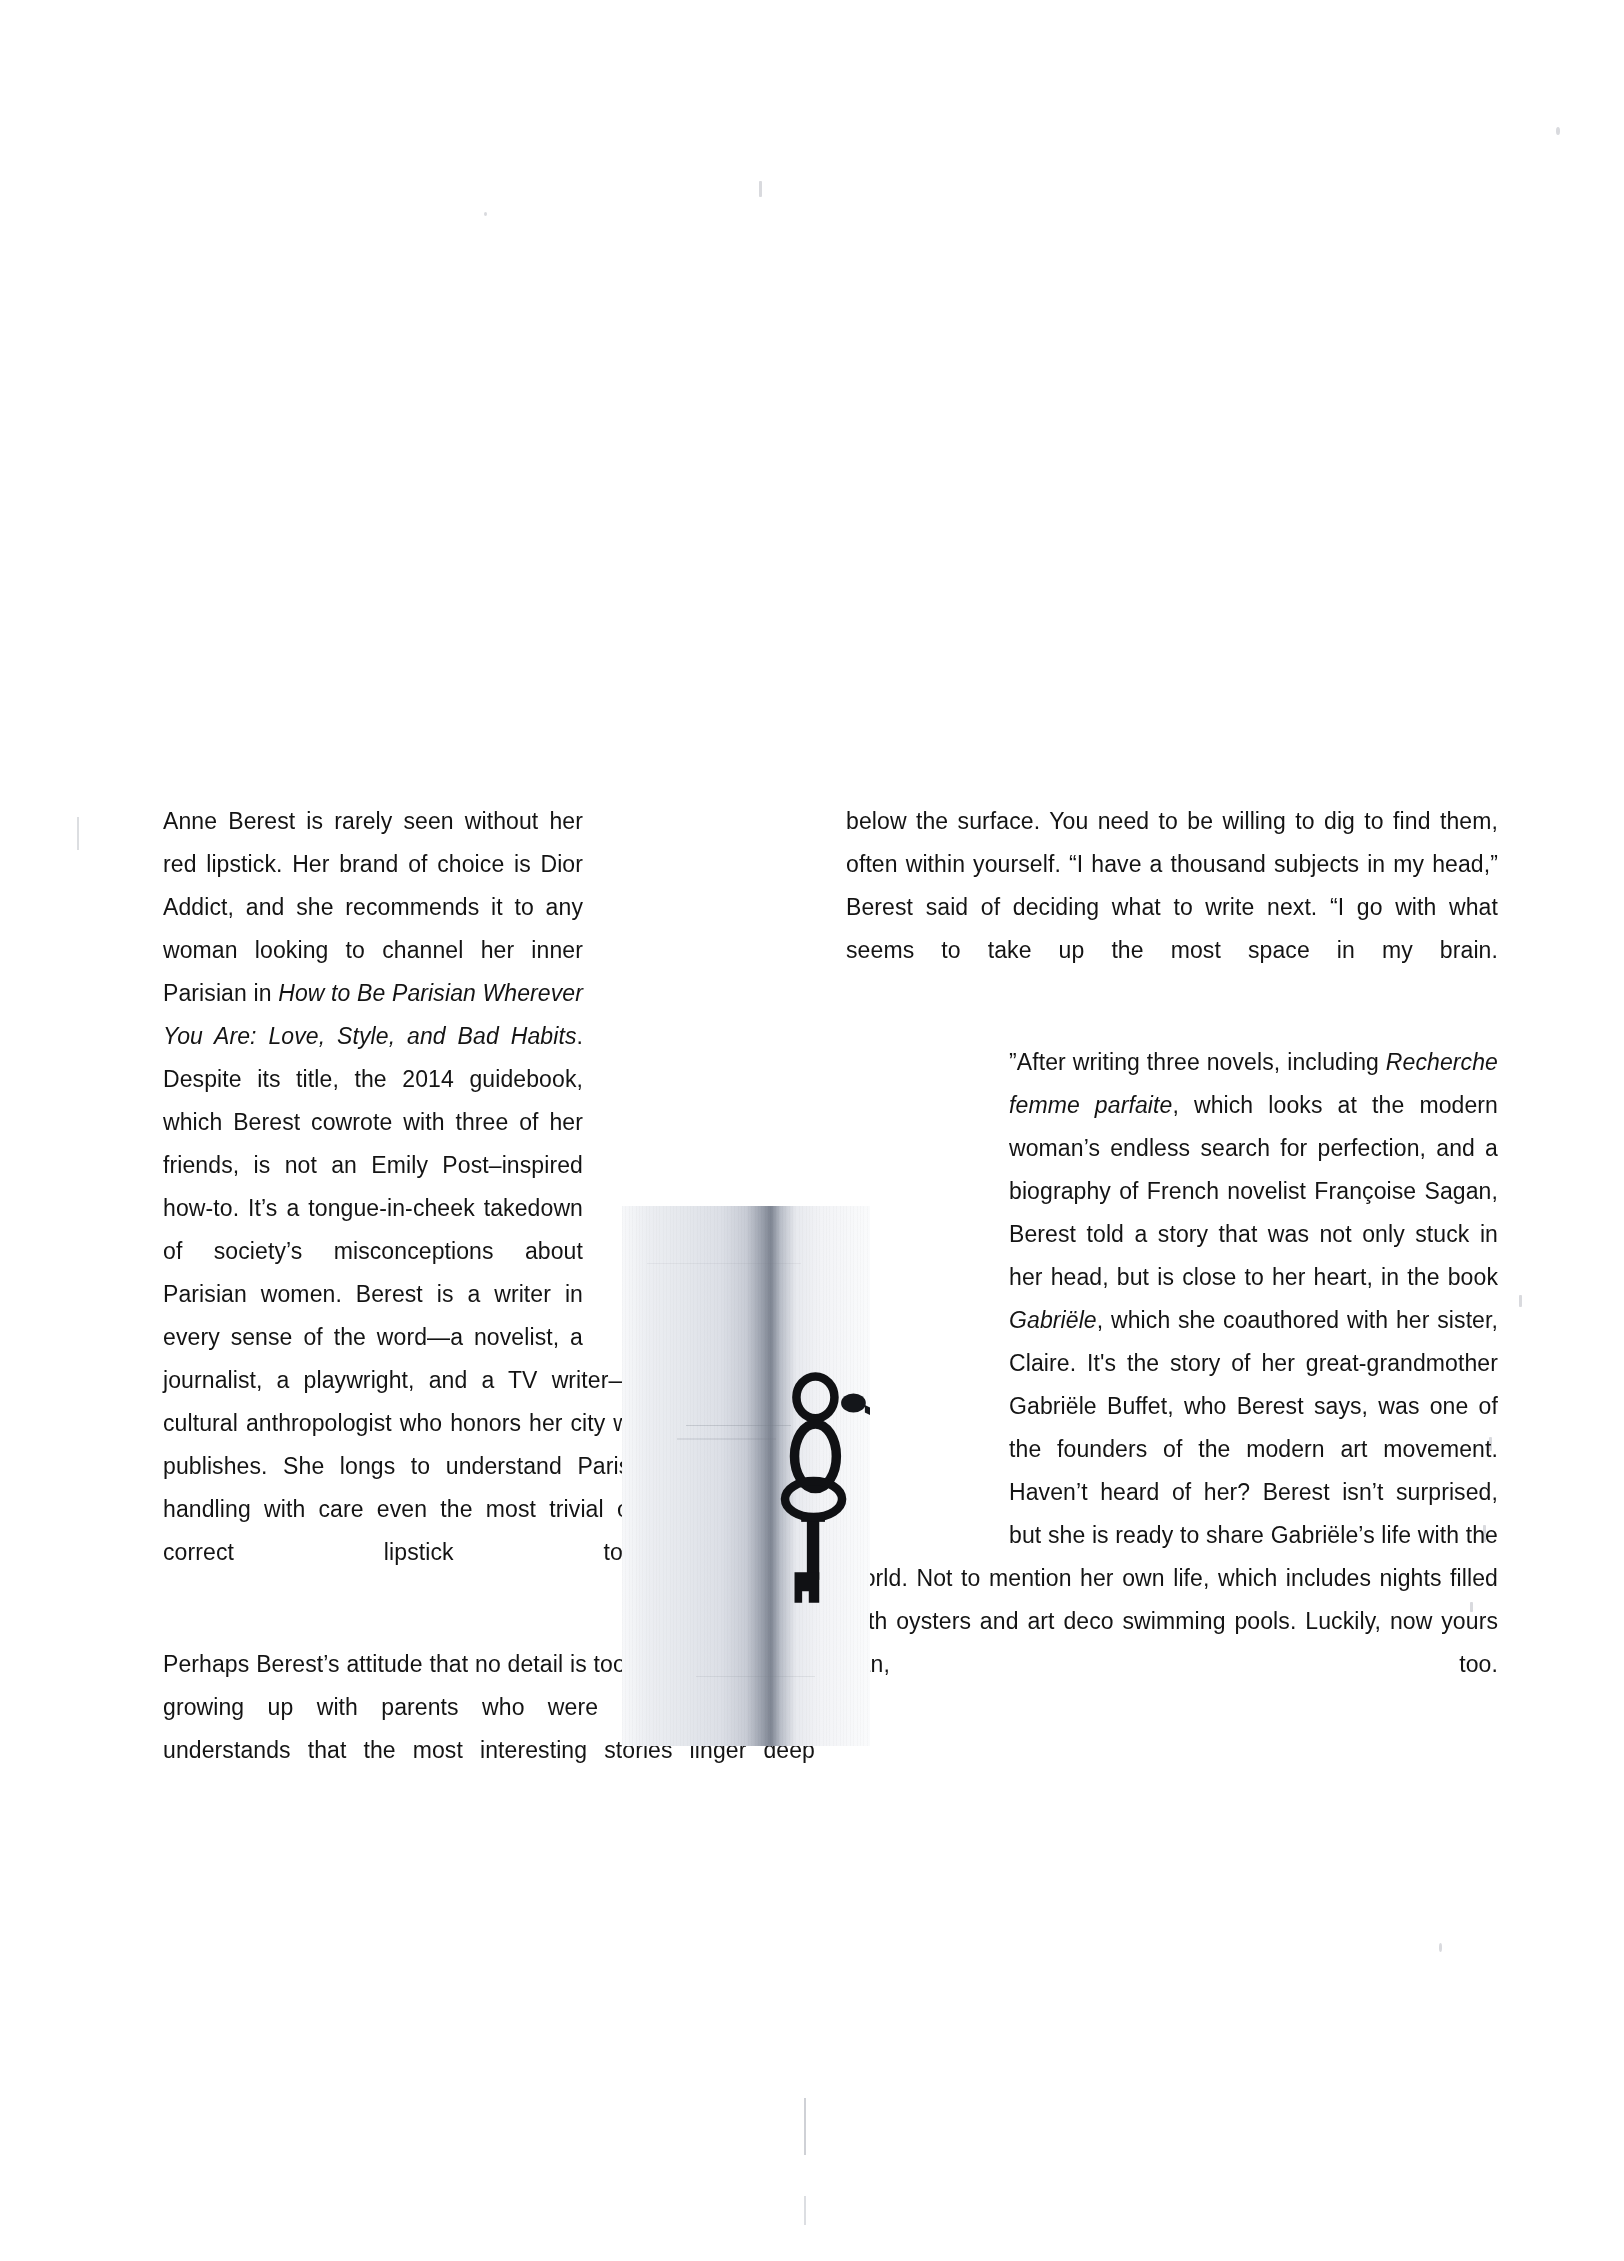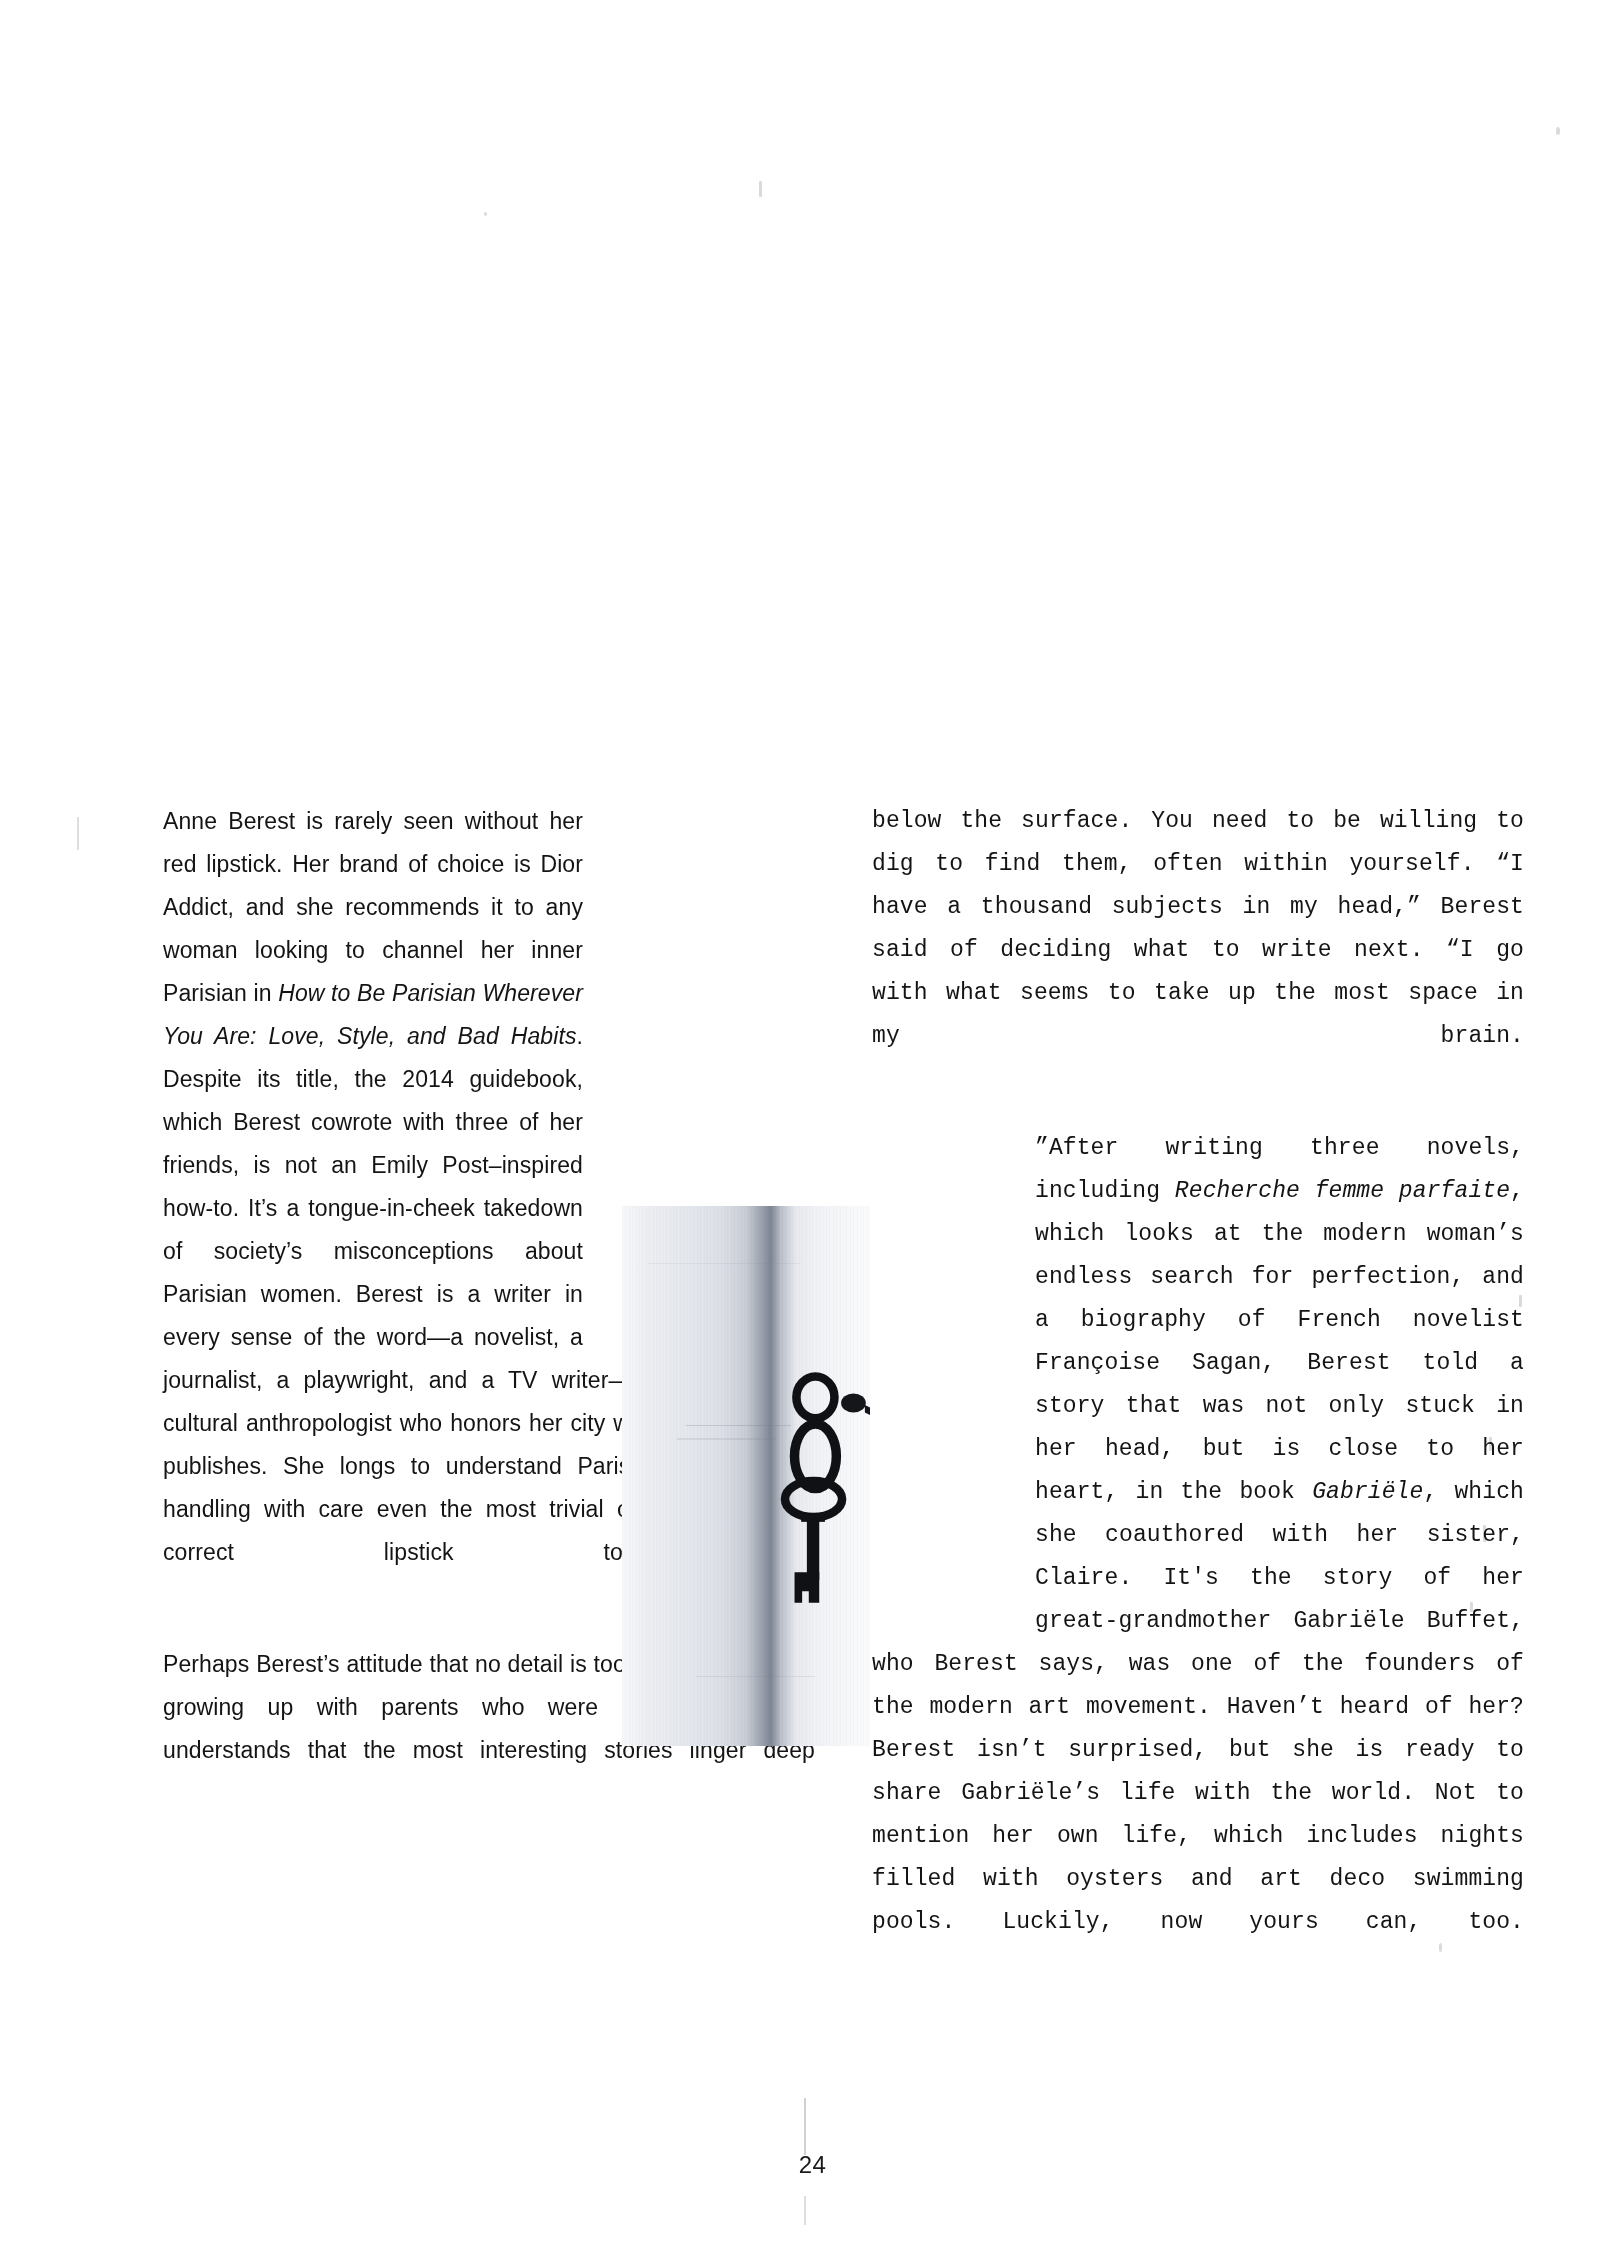--- a/index.html
+++ b/index.html
@@ -49,21 +49,21 @@
     width: 652px;
     font-size: 23px;
     line-height: 43px;
     color: #141414;
     text-align: justify;
     -webkit-hyphens: none;
     hyphens: none;
     letter-spacing: 0.1px;
   }
   .col-left  { left: 0px; }
-  .col-right { left: 709px; font-family: Liberation Mono, monospace; }
+  .col-right { left: 683px; }
 
   .col p {
     margin: 0 0 26px 0;
     text-align: justify;
     text-justify: inter-word;
   }
   .col p:last-child { margin-bottom: 0; }
 
   
   .col p::after {
@@ -237,16 +237,15 @@
       <rect x="37" y="152" width="25" height="9" fill="#101114"></rect>
 
       <path d="M30 214 L56 214 L56 246 L45 246 L45 234 L38 234 L38 246 L30 246 Z" fill="#101114"></path>
     </svg>
 
     <div class="photo-grain"></div>
   </figure>
 
   <div class="folio-rule"></div>
   <div class="folio-rule2"></div>
-  <div class="folio">24</div>
 
 </div>
 
 
 </body></html>

